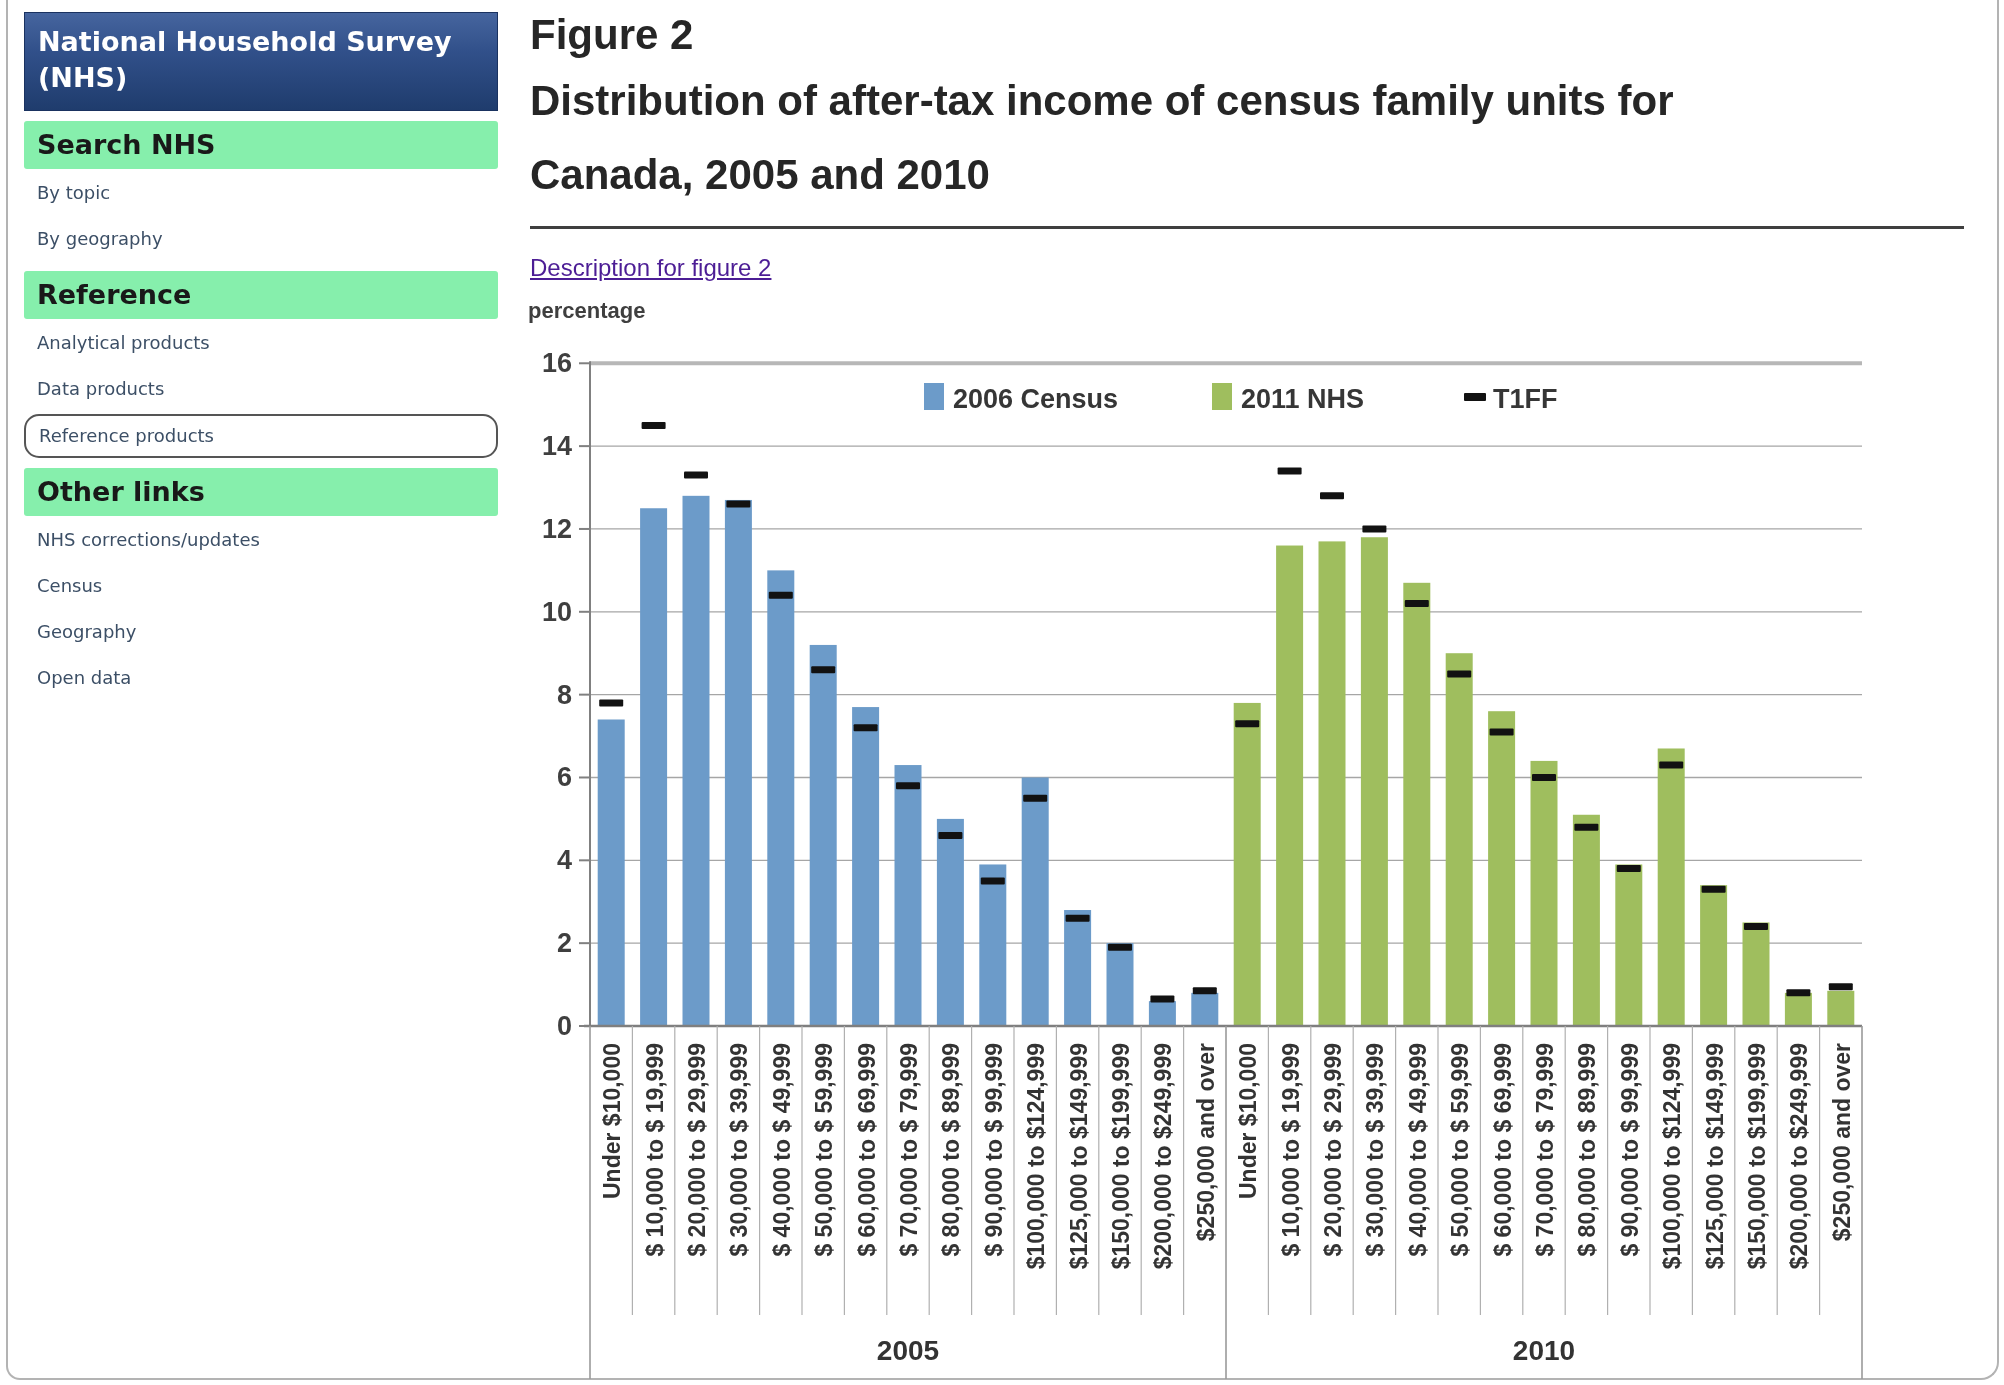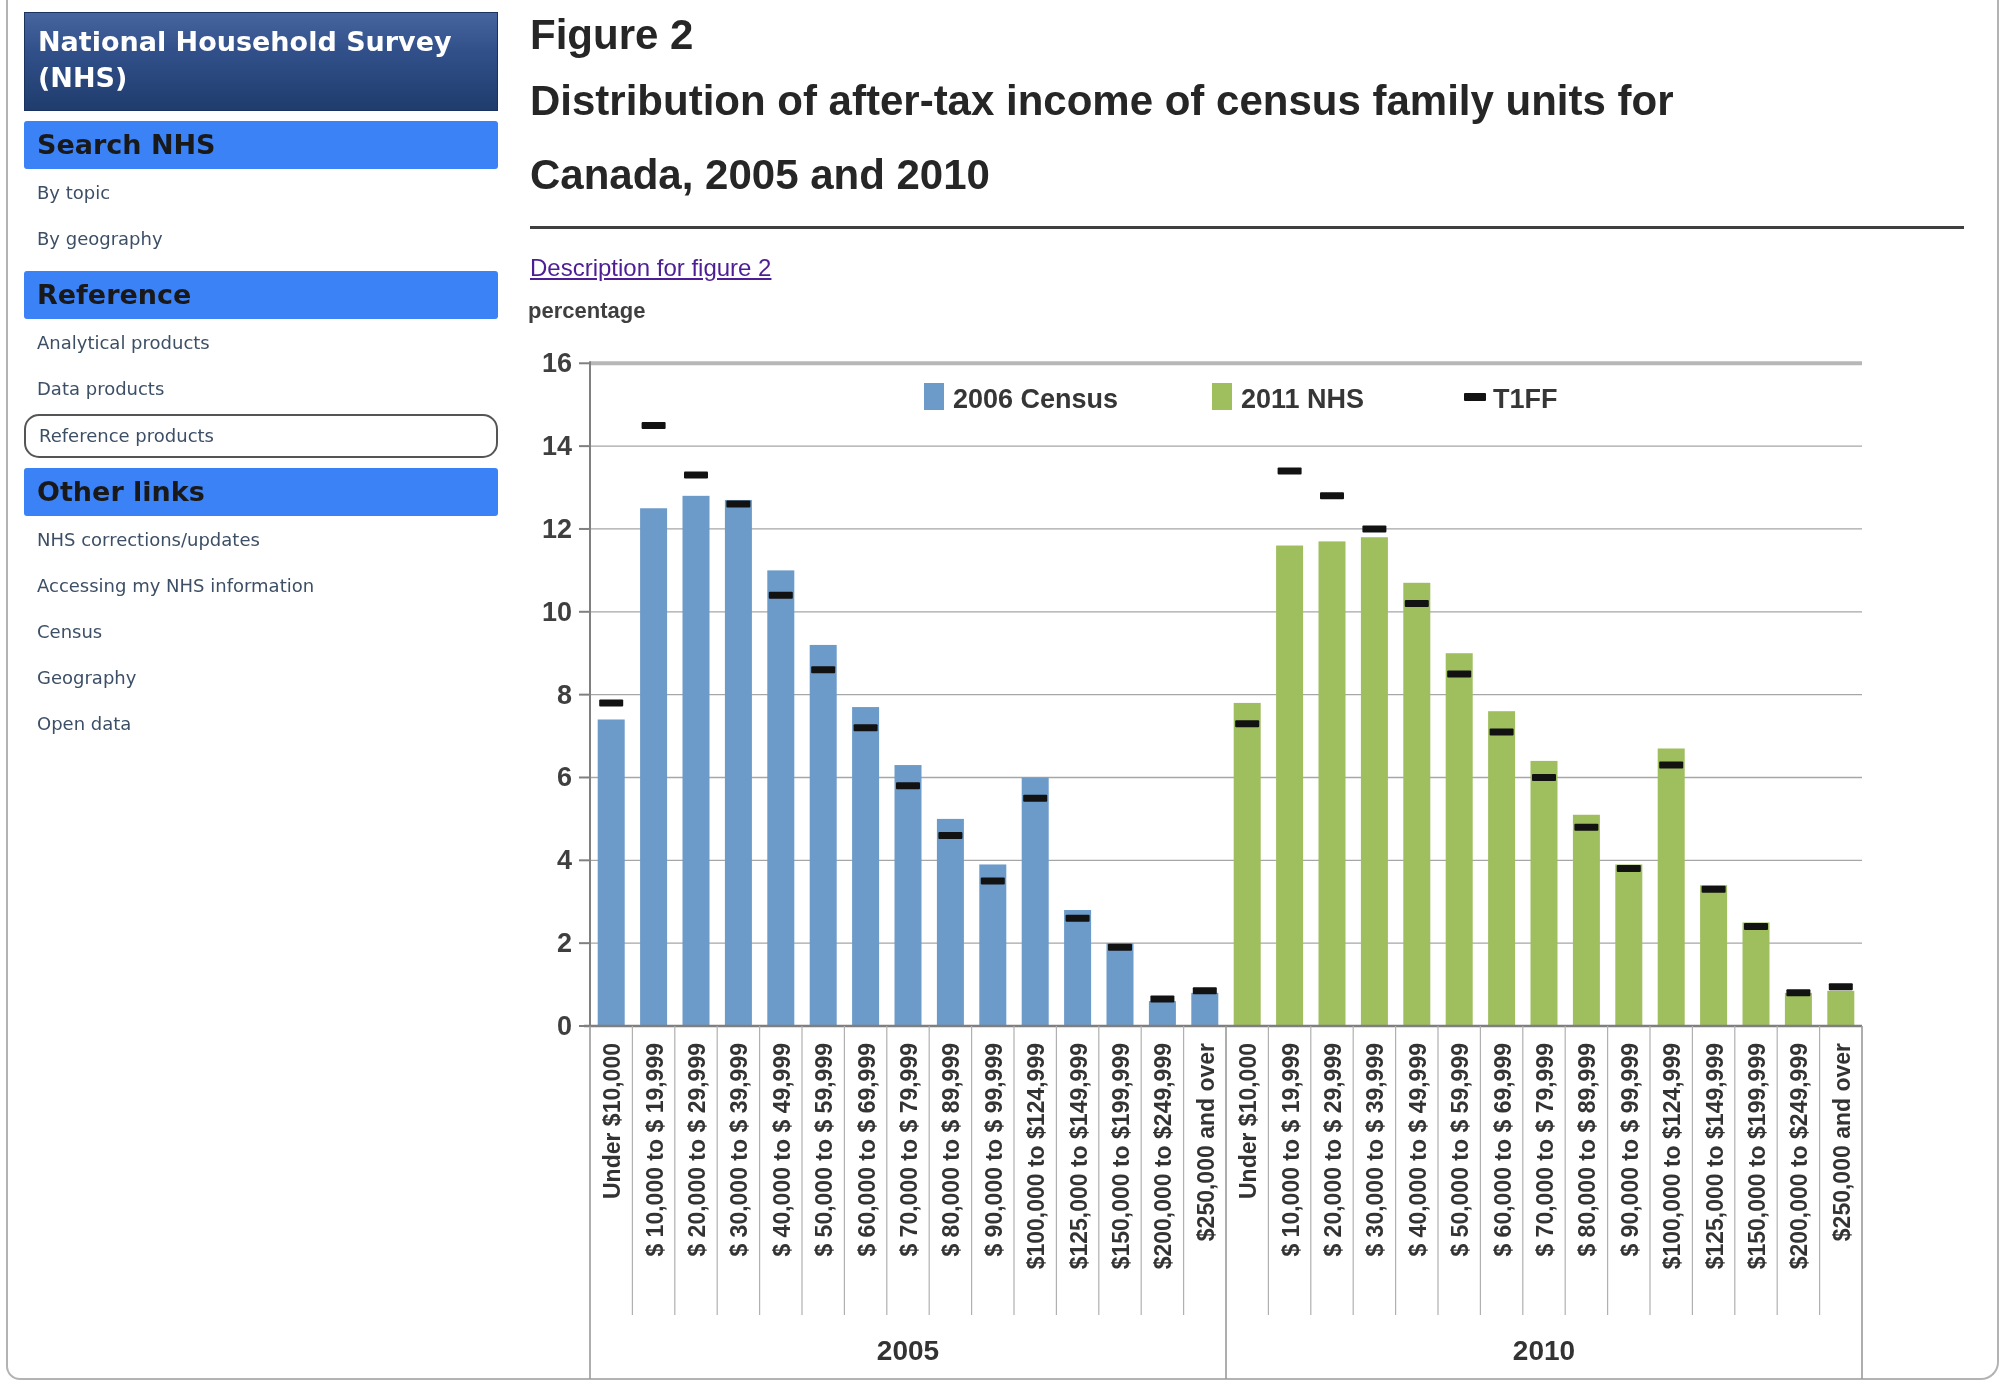--- a/index.html
+++ b/index.html
@@ -6,21 +6,21 @@
   body{width:2004px;height:1385px;position:relative;overflow:hidden;
        font-family:"Liberation Sans",sans-serif;color:#222;}
   .page-border{position:absolute;left:6px;top:0;width:1989px;height:1378px;
        border-left:2px solid #b3b3b3;border-right:2px solid #b3b3b3;border-bottom:2px solid #b3b3b3;
        border-radius:0 0 18px 14px;pointer-events:none;}
   
   .sidebar{position:absolute;left:24px;top:12px;width:474px;font-family:"DejaVu Sans",sans-serif;}
   .sb-header{background:linear-gradient(180deg,#46659e 0%,#31508a 40%,#1f3c6d 100%);
        border:1px solid #1a3260;color:#fff;font-weight:bold;font-size:27px;line-height:1.35;
        padding:11px 4px 13px 13px;}
-  .sb-bar{background:#3b82f6;color:#191919;font-weight:bold;font-size:27px;
+  .sb-bar{background:#86efac;color:#191919;font-weight:bold;font-size:27px;
        padding:8px 0 9px 13px;margin-top:10px;border-radius:3px;}
   .sb-item{font-size:18px;color:#3c4f66;padding:13px 13px 12px 13px;cursor:pointer;}
   .sb-item.current{border:2px solid #555;border-radius:15px;padding:9px 13px 10px 13px;margin:3px 0 2px 0;}
   
   .main{position:absolute;left:530px;top:10px;width:1452px;}
   .fig-label{font-size:42px;font-weight:bold;color:#262626;margin:2px 0 0 0;line-height:1.1;}
   .fig-title{font-size:42px;font-weight:bold;color:#262626;line-height:74px;margin-top:6px;}
   .hr{border-top:3px solid #3f3f3f;width:1434px;margin-top:14px;}
   .desc-link{display:inline-block;margin-top:25px;font-size:24px;color:#4c1d95;
        text-decoration:underline;cursor:pointer;}
@@ -42,21 +42,20 @@
   <div class="sb-item">By topic</div>
   <div class="sb-item">By geography</div>
 
   <div class="sb-bar">Reference</div>
   <div class="sb-item">Analytical products</div>
   <div class="sb-item">Data products</div>
   <div class="sb-item current">Reference products</div>
 
   <div class="sb-bar">Other links</div>
   <div class="sb-item">NHS corrections/updates</div>
-  <div class="sb-item">Accessing my NHS information</div>
   <div class="sb-item">Census</div>
   <div class="sb-item">Geography</div>
   <div class="sb-item">Open data</div>
 </div>
 
 <div class="main">
   <div class="fig-label">Figure 2</div>
   <div class="fig-title">
     <div>Distribution of after-tax income of census family units for</div>
     <div>Canada, 2005 and 2010</div>

